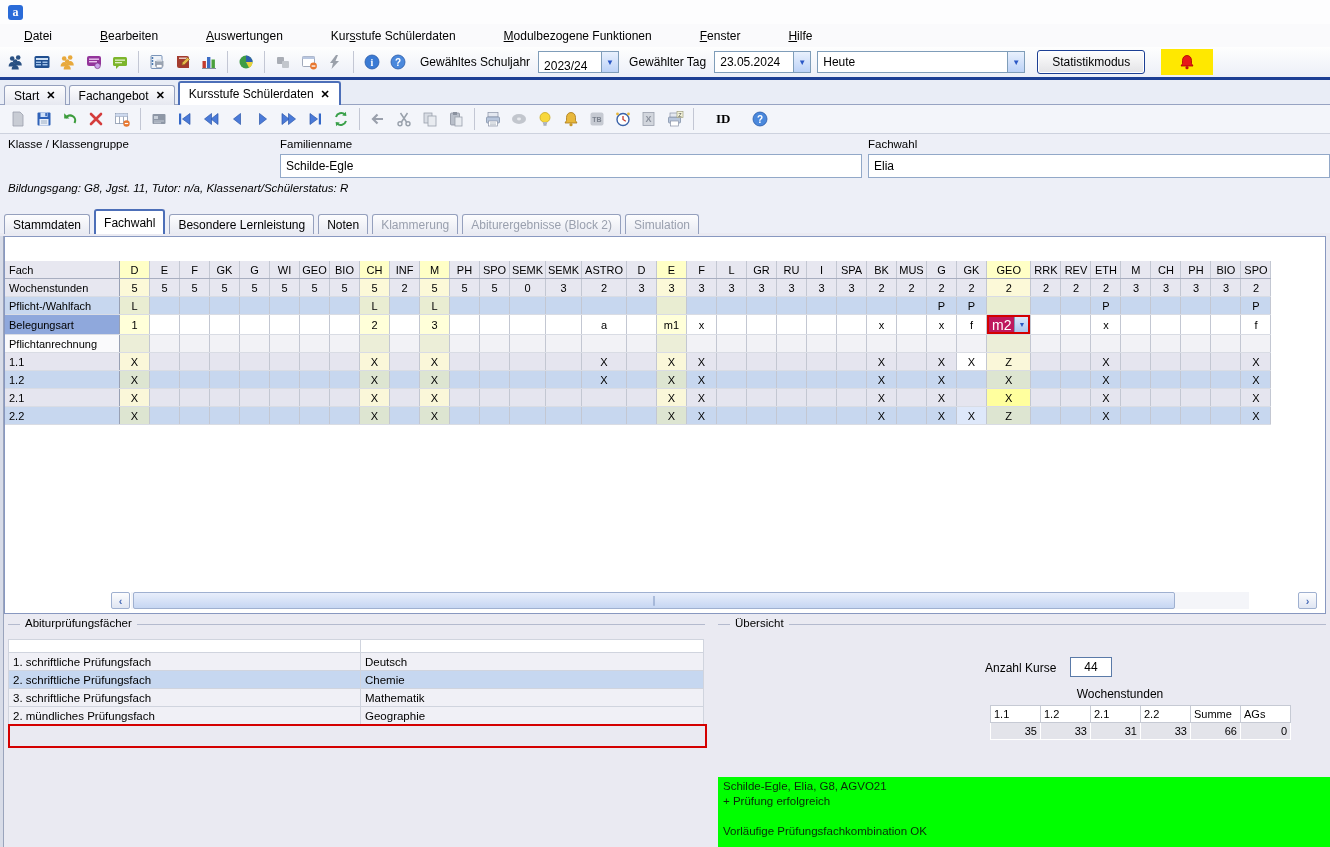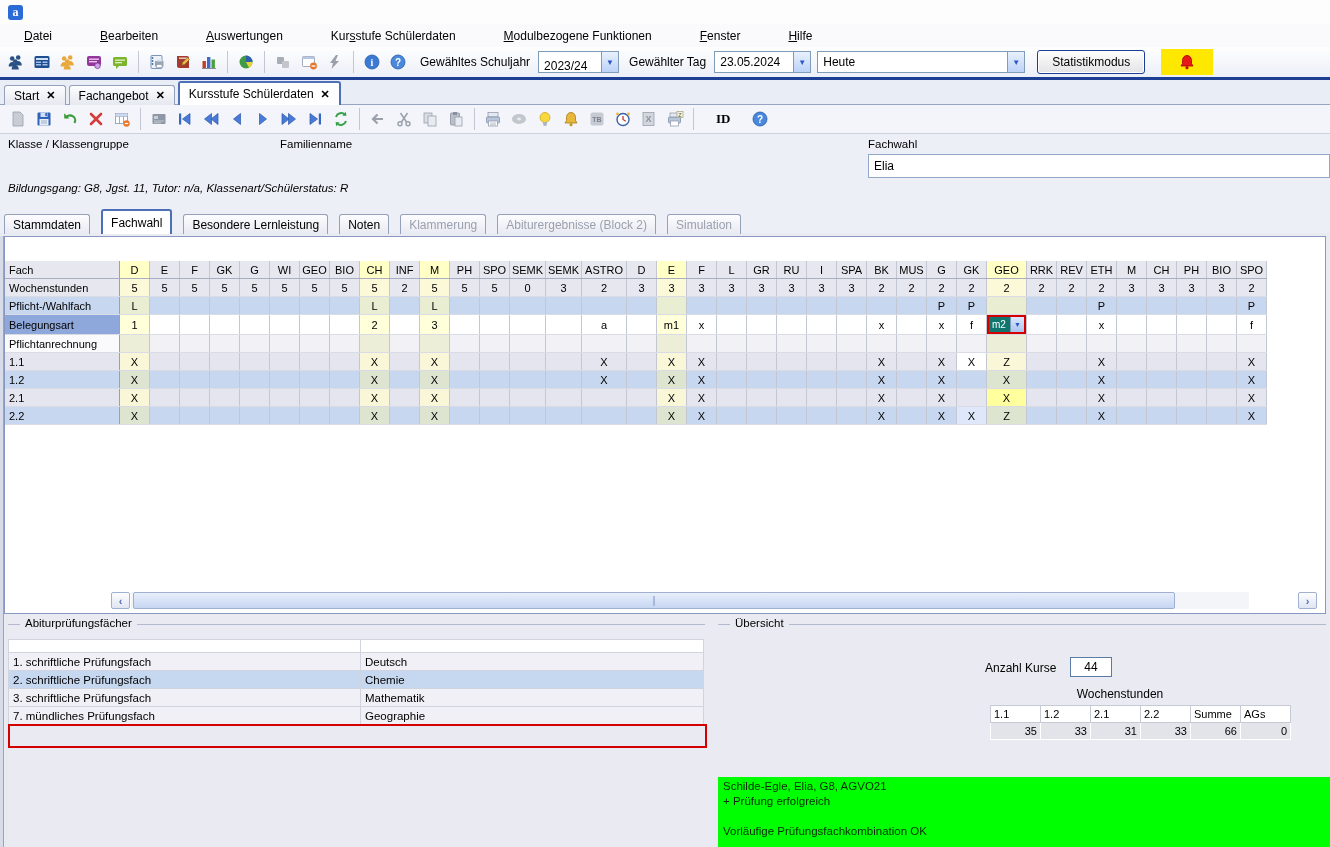--- a/index.html
+++ b/index.html
@@ -38,21 +38,21 @@
   #toolbar2{position:absolute;top:105px;left:0;right:0;height:28px;background:#f3f5fa;border-bottom:1px solid #cdd2de;display:flex;align-items:center;padding:0 6px;gap:2px;}
   .idlbl{font-weight:bold;font-size:13px;font-family:"Liberation Serif",serif;margin:0 16px;}
 
   
   #formarea{position:absolute;top:134px;left:0;right:0;height:71px;background:#edeff7;}
   .flabel{position:absolute;font-size:11.5px;}
   .inputbox{position:absolute;height:18px;background:#fff;border:1px solid #92a8c8;font-size:12px;padding:2px 5px;line-height:18px;}
   #inforow{position:absolute;top:48px;left:8px;font-style:italic;font-size:11.5px;}
 
   
-  #subtabs{position:absolute;top:205px;left:0;right:0;height:28px;background:#edeff7;display:flex;align-items:flex-end;padding-left:4px;gap:11px;}
+  #subtabs{position:absolute;top:205px;left:0;right:0;height:28px;background:#edeff7;display:flex;align-items:flex-end;padding-left:4px;gap:4px;}
   .stab{height:19px;padding:0 8px;background:linear-gradient(#fdfdfe,#e8eaf2);border:1px solid #95a0bd;border-bottom:none;border-radius:3px 3px 0 0;display:flex;align-items:center;font-size:12px;position:relative;top:1px;}
   .stab.active{height:23px;background:#fff;border:2px solid #4d6fb8;border-bottom:none;z-index:2;}
   .stab.disabled{color:#9aa0ae;}
 
   
   #mainpanel{position:absolute;top:236px;left:4px;width:1320px;height:376px;background:#fff;border:1px solid #8898c0;}
   #gridwrap{position:absolute;top:24px;left:0;}
   table.grid{border-collapse:collapse;table-layout:fixed;}
   table.grid td{height:17px;border-right:1px solid #c3c7d2;border-bottom:1px solid #d9dce4;text-align:center;font-size:11px;padding:0;overflow:hidden;white-space:nowrap;}
   table.grid td.lbl{width:110px;text-align:left;padding-left:4px;border-right:1px solid #98a0b4;}
@@ -69,21 +69,21 @@
   tr.row-ws td.hl{background:#fcf9d8;}
   tr.row-pw td.hl{background:#e9edd2;}
   tr.row-bel td.hl{background:#ffffd9;}
   tr.row-pa td.hl{background:#eceed8;}
   tr.row-r11 td.hl,tr.row-r21 td.hl{background:#faf7d9;}
   tr.row-r12 td.hl,tr.row-r22 td.hl{background:#dde5d1;}
   table.grid td.cellhl{background:#ffff9e !important;}
   tr.row-r11 td.edited{background:#ffffff;}
   tr.row-r22 td.edited{background:#dee8fa;}
   .ddwrap{display:inline-flex;border:2px solid #d40000;background:#fff;height:15px;margin-top:0px;vertical-align:middle;}
-  .ddval{background:#0f766e;color:#fff;font-size:10px;padding:0 3px;min-width:15px;display:flex;align-items:center;}
+  .ddval{background:#be185d;color:#fff;font-size:14px;padding:0 3px;min-width:15px;display:flex;align-items:center;}
   .ddbtn{width:13px;background:linear-gradient(#dce8fc,#aac4ee);border-left:1px solid #7f9db9;font-size:7px;color:#2a57c6;display:flex;align-items:center;justify-content:center;}
 
   
   #hscroll{position:absolute;left:106px;bottom:4px;height:17px;right:8px;display:flex;align-items:stretch;}
   .sbtn{width:17px;background:linear-gradient(#fdfdfe,#dfe5f2);border:1px solid #9fb0d0;border-radius:2px;display:flex;align-items:center;justify-content:center;color:#4a6db8;font-size:11px;font-weight:bold;}
   #strack{flex:1;background:#f4f5f9;position:relative;margin:0 1px;}
   #sthumb{position:absolute;left:2px;top:0;bottom:0;width:93%;background:linear-gradient(#e8eefb,#c6d6f2);border:1px solid #9fb0d0;border-radius:2px;display:flex;align-items:center;justify-content:center;color:#8aa0c8;font-size:8px;}
   #rightbtn{margin-left:48px;}
 
   
@@ -473,20 +473,21 @@
         <svg viewBox="0 0 18 18">
           <circle cx="9" cy="9" r="7" fill="#4a88dc" stroke="#2a5aa8" stroke-width=".8"></circle>
           <text x="9" y="12.8" font-size="10" fill="#fff" text-anchor="middle" font-weight="bold">?</text>
         </svg>
       </span>
     </div>
 
   <div id="formarea">
     <span class="flabel" style="left:8px;top:4px;">Klasse / Klassengruppe</span>
     <span class="flabel" style="left:280px;top:4px;">Familienname</span>
+    <div class="inputbox" style="left:280px;top:20px;width:570px;">Schilde-Egle</div>
     <span class="flabel" style="left:868px;top:4px;">Fachwahl</span>
     <div class="inputbox" style="left:868px;top:20px;width:450px;">Elia</div>
     <div id="inforow">Bildungsgang: G8, Jgst. 11, Tutor: n/a, Klassenart/Schülerstatus: R</div>
   </div>
 
   <div id="subtabs">
       <span class="stab">Stammdaten</span>
       <span class="stab active">Fachwahl</span>
       <span class="stab">Besondere Lernleistung</span>
       <span class="stab">Noten</span>
@@ -933,21 +934,21 @@
             </tr>
             <tr class="alt1">
               <td>2. schriftliche Prüfungsfach</td>
               <td>Chemie</td>
             </tr>
             <tr class="alt0">
               <td>3. schriftliche Prüfungsfach</td>
               <td>Mathematik</td>
             </tr>
             <tr class="alt0">
-              <td>7. mündliches Prüfungsfach</td>
+              <td>2. mündliches Prüfungsfach</td>
               <td>Geographie</td>
             </tr>
           </tbody>
         </table>
       <div id="abired" style="top: 99px; border-color: rgb(212, 0, 0);"></div>
     </div>
     <div class="groupbox" id="uebbox">
       <span class="gbtitle">Übersicht</span>
       <span id="anzlabel">Anzahl Kurse</span>
       <div id="anzbox">44</div>

